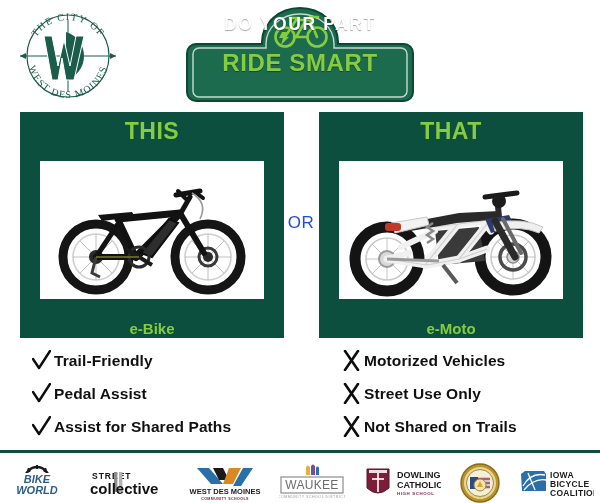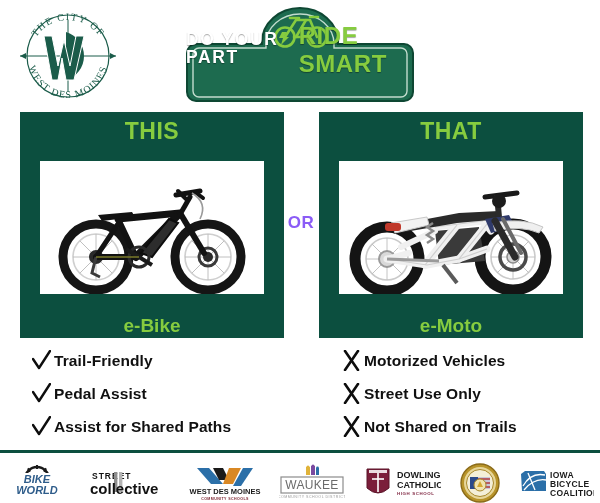--- a/index.html
+++ b/index.html
@@ -15,30 +15,30 @@
 
   
   .header{position:absolute;left:0;top:0;width:600px;height:110px;}
 
   .city-seal{position:absolute;left:14px;top:6px;width:108px;height:96px;}
   .seal-svg{display:block;width:108px;height:96px;}
 
   .banner{position:absolute;left:186px;top:4px;width:228px;height:98px;}
   .banner-svg{position:absolute;left:0;top:0;width:228px;height:98px;}
   .banner-text{position:absolute;left:0;top:0;width:228px;height:98px;
-      display:flex;justify-content:flex-end;align-items:center;
-      padding-bottom:9px;box-sizing:border-box;}
+      display:flex;flex-direction:column;justify-content:flex-end;align-items:center;
+      padding-bottom:25px;box-sizing:border-box;}
   .banner-line1{
       color:#ffffff;font-size:17.5px;font-weight:bold;letter-spacing:1.6px;
       line-height:1;font-family:"Liberation Sans", sans-serif;
       text-shadow:0 1px 1px rgba(0,0,0,.35);
   }
   .banner-line2{
       color:#86cc3f;font-size:24px;font-weight:bold;letter-spacing:.6px;
-      line-height:1.15;margin-top:2px;
+      line-height:1.15;margin-top:16px;
       font-family:"Liberation Sans", sans-serif;
       text-shadow:0 1px 1px rgba(0,0,0,.35);
   }
 
   
   .panels{position:absolute;left:0;top:112px;width:600px;height:228px;}
   .panel{
       position:absolute;top:0;width:264px;height:226px;
       background:#0c4f3f;
       display:flex;flex-direction:column;align-items:center;gap:12px;
@@ -48,26 +48,26 @@
   .panel-title{
       color:#86cc3f;font-size:23px;font-weight:bold;letter-spacing:.5px;
       margin-top:5px;line-height:1.25;
   }
   .photo{
       width:224px;height:140px;background:#ffffff;margin-top:3px;
       position:relative;overflow:hidden;
   }
   .photo svg{display:block;width:224px;height:140px;}
   .panel-caption{
-      color:#86cc3f;font-size:19px;font-weight:bold;margin-top:9px;line-height:1.2;
+      color:#86cc3f;font-size:15px;font-weight:bold;margin-top:9px;line-height:1.2;
   }
 
   .or-divider{
       position:absolute;left:283px;top:101px;width:36px;
-      text-align:center;color:#8b5cf6;font-size:17px;font-weight:bold;
+      text-align:center;color:#1d4ed8;font-size:17px;font-weight:normal;
       letter-spacing:.5px;
   }
 
   
   .lists{position:absolute;left:0;top:344px;width:600px;height:104px;}
   .list{position:absolute;top:0;width:275px;}
   .list.left{left:28px;}
   .list.right{left:338px;}
   .list-item{
       display:flex;align-items:center;height:33px;

